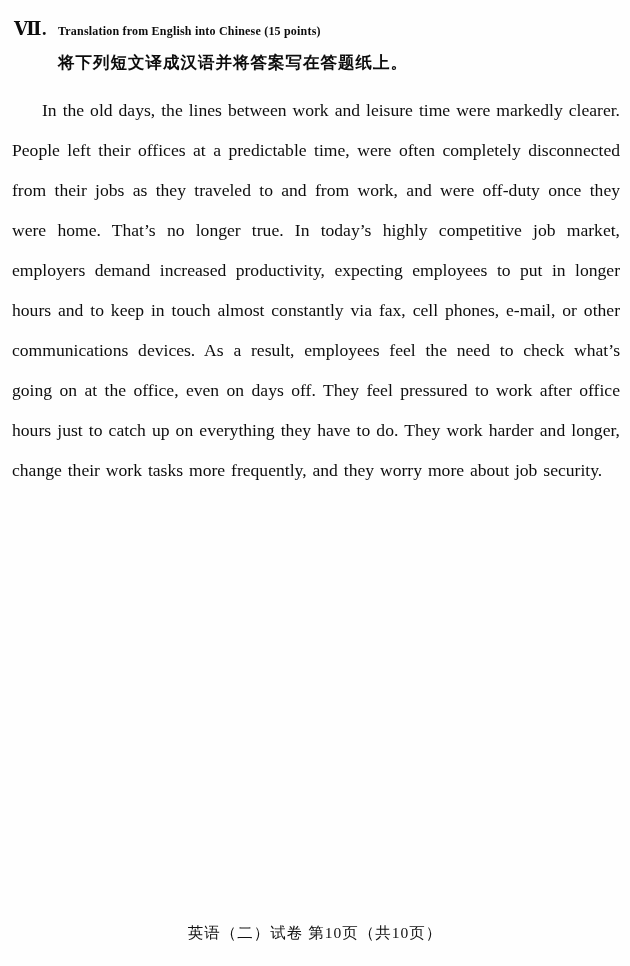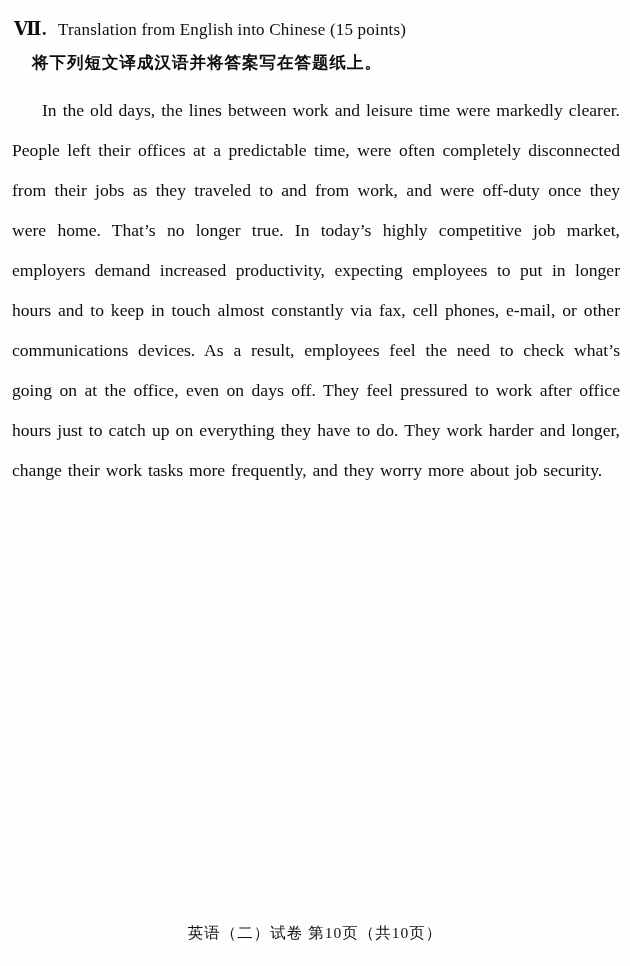--- a/index.html
+++ b/index.html
@@ -22,27 +22,27 @@
     padding: 18px 10px 0 14px;
   }
   .heading .num {
     font-weight: bold;
     font-size: 18px;
     width: 44px;
     flex: 0 0 44px;
     letter-spacing: 0.5px;
   }
   .heading .title {
-    font-weight: normal;
-    font-size: 17px;
+    font-weight: bold;
+    font-size: 12px;
     letter-spacing: 0.2px;
     text-align: center;
   }
   .instruction {
-    margin: 12px 10px 0 32px;
+    margin: 12px 10px 0 58px;
     font-weight: bold;
     font-size: 16.5px;
     font-family: "Liberation Sans", "DejaVu Sans", sans-serif;
     letter-spacing: 1px;
   }
   .passage {
     margin: 16px 10px 0 12px;
     width: 608px;
     font-size: 17.6px;
     line-height: 40px;

